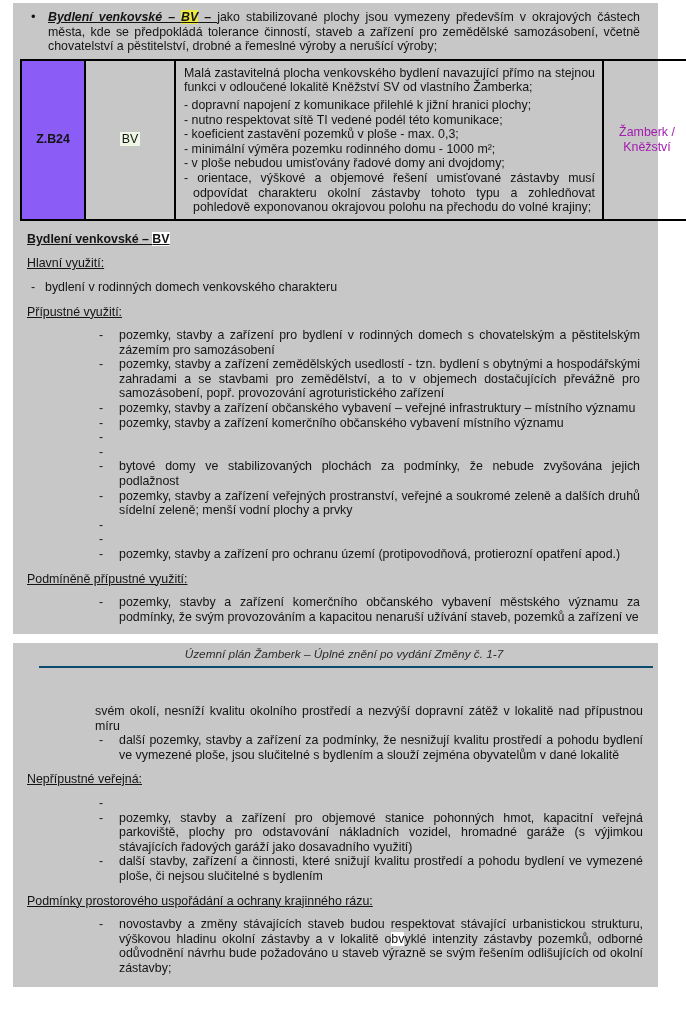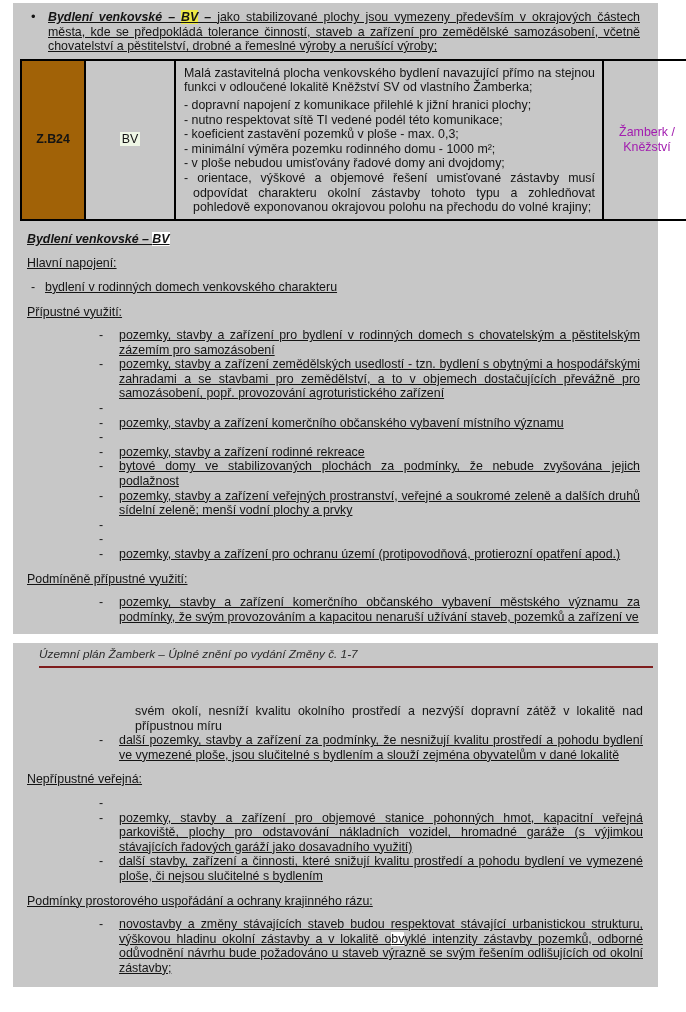--- a/index.html
+++ b/index.html
@@ -17,60 +17,60 @@
     width: 645px;
   }
   #block1 { margin-top: 3px; padding: 7px 6px 10px 14px; }
   #block2 { margin-top: 9px; padding: 4px 3px 12px 14px; }
 
   .fs { font-size: 12.4px; line-height: 14.6px; }
 
   
   .intro-row { display: flex; }
   .intro-bullet { width: 21px; padding-left: 4px; font-size: 13px; flex: 0 0 21px; }
-  .intro-text { flex: 1; text-align: justify; padding-right: 12px; text-decoration: underline; }
+  .intro-text { flex: 1; text-align: justify; padding-right: 12px; }
   .lead { font-weight: bold; font-style: italic; text-decoration: underline; }
   .hl-active { background: #eeea45; }
   .hl-white { background: #ffffff; }
   .hl-table { background: #eef6e5; padding: 0 2px; }
 
   
   table.zoning {
     border-collapse: collapse;
     margin-top: 5px;
     margin-left: -7px;
     width: 642px;
     table-layout: fixed;
   }
   table.zoning, table.zoning td { border: 2px solid #000; }
   table.zoning td { vertical-align: middle; }
-  td.code { width: 64px; background: #a16207; font-weight: bold; text-align: center; }
+  td.code { width: 64px; background: #8b5cf6; font-weight: bold; text-align: center; }
   td.zone { width: 90px; text-align: center; }
   td.desc { width: 428px; background: #c7c7c7; padding: 5px 7px 4px 8px; vertical-align: top; }
   td.loc  { width: 88px; text-align: center; color: #a21caf; }
   .desc-intro { text-align: justify; margin-bottom: 3px; }
   .desc-item { text-align: justify; padding-left: 9px; text-indent: -9px; }
 
   
   .heading { text-decoration: underline; margin: 10px 0 9px 0; }
-  .heading.bold { font-weight: bold; margin-top: 11px; font-style: italic; }
+  .heading.bold { font-weight: bold; margin-top: 11px; }
   .li { display: flex; }
   .li .dash { flex: 0 0 auto; }
   .dash-near { width: 18px; padding-left: 4px; }
   .dash-far { width: 20px; margin-left: 72px; }
-  .li .txt { flex: 1; text-align: justify; padding-right: 12px; text-decoration: underline; }
-  .indent-cont { margin-left: 108px; padding-right: 12px; text-align: justify; }
+  .li .txt { flex: 1; text-align: justify; padding-right: 12px; }
+  .indent-cont { margin-left: 68px; padding-right: 12px; text-align: justify; }
 
   
   .footer-band {
     margin-left: 12px;
     margin-right: 2px;
-    border-bottom: 2px solid #7f1d1d;
+    border-bottom: 2px solid #0c4a6e;
     padding-bottom: 4px;
-    text-align: left;
+    text-align: center;
   }
   .footer-text {
     font-style: italic;
     font-size: 11.8px;
     color: #2a2a2a;
     padding-right: 4px;
   }
   .page2-body { margin-top: 36px; }
 </style>
 </head>
@@ -97,49 +97,49 @@
         <div class="desc-item">- v ploše nebudou umisťovány řadové domy ani dvojdomy;</div>
         <div class="desc-item">- orientace, výškové a objemové řešení umisťované zástavby musí odpovídat charakteru okolní zástavby tohoto typu a zohledňovat pohledově exponovanou okrajovou polohu na přechodu do volné krajiny;</div>
       </td>
       <td class="loc">Žamberk / Kněžství</td>
     </tr>
   </tbody>
     </table>
 
   <div class="heading bold"><span>Bydlení venkovské – </span><span class="hl-white">BV</span></div>
 
-  <div class="heading">Hlavní napojení:</div>
+  <div class="heading">Hlavní využití:</div>
   <div class="li">
     <span class="dash dash-near">-</span>
     <span class="txt">bydlení v rodinných domech venkovského charakteru</span>
   </div>
 
   <div class="heading">Přípustné využití:</div>
   <div>
     <div class="li">
         <span class="dash dash-far">-</span>
         <span class="txt">pozemky, stavby a zařízení pro bydlení v rodinných domech s chovatelským a pěstitelským zázemím pro samozásobení</span>
       </div>
     <div class="li">
         <span class="dash dash-far">-</span>
         <span class="txt">pozemky, stavby a zařízení zemědělských usedlostí - tzn. bydlení s obytnými a hospodářskými zahradami a se stavbami pro zemědělství, a to v objemech dostačujících převážně pro samozásobení, popř. provozování agroturistického zařízení</span>
       </div>
     <div class="li">
         <span class="dash dash-far">-</span>
+        <span class="txt">pozemky, stavby a zařízení občanského vybavení – veřejné infrastruktury – místního významu</span>
       </div>
     <div class="li">
         <span class="dash dash-far">-</span>
         <span class="txt">pozemky, stavby a zařízení komerčního občanského vybavení místního významu</span>
       </div>
     <div class="li">
         <span class="dash dash-far">-</span>
       </div>
     <div class="li">
         <span class="dash dash-far">-</span>
-        <span class="txt">pozemky, stavby a zařízení rodinné rekreace</span>
       </div>
     <div class="li">
         <span class="dash dash-far">-</span>
         <span class="txt">bytové domy ve stabilizovaných plochách za podmínky, že nebude zvyšována jejich podlažnost</span>
       </div>
     <div class="li">
         <span class="dash dash-far">-</span>
         <span class="txt">pozemky, stavby a zařízení veřejných prostranství, veřejné a soukromé zeleně a dalších druhů sídelní zeleně; menší vodní plochy a prvky</span>
       </div>
     <div class="li">

